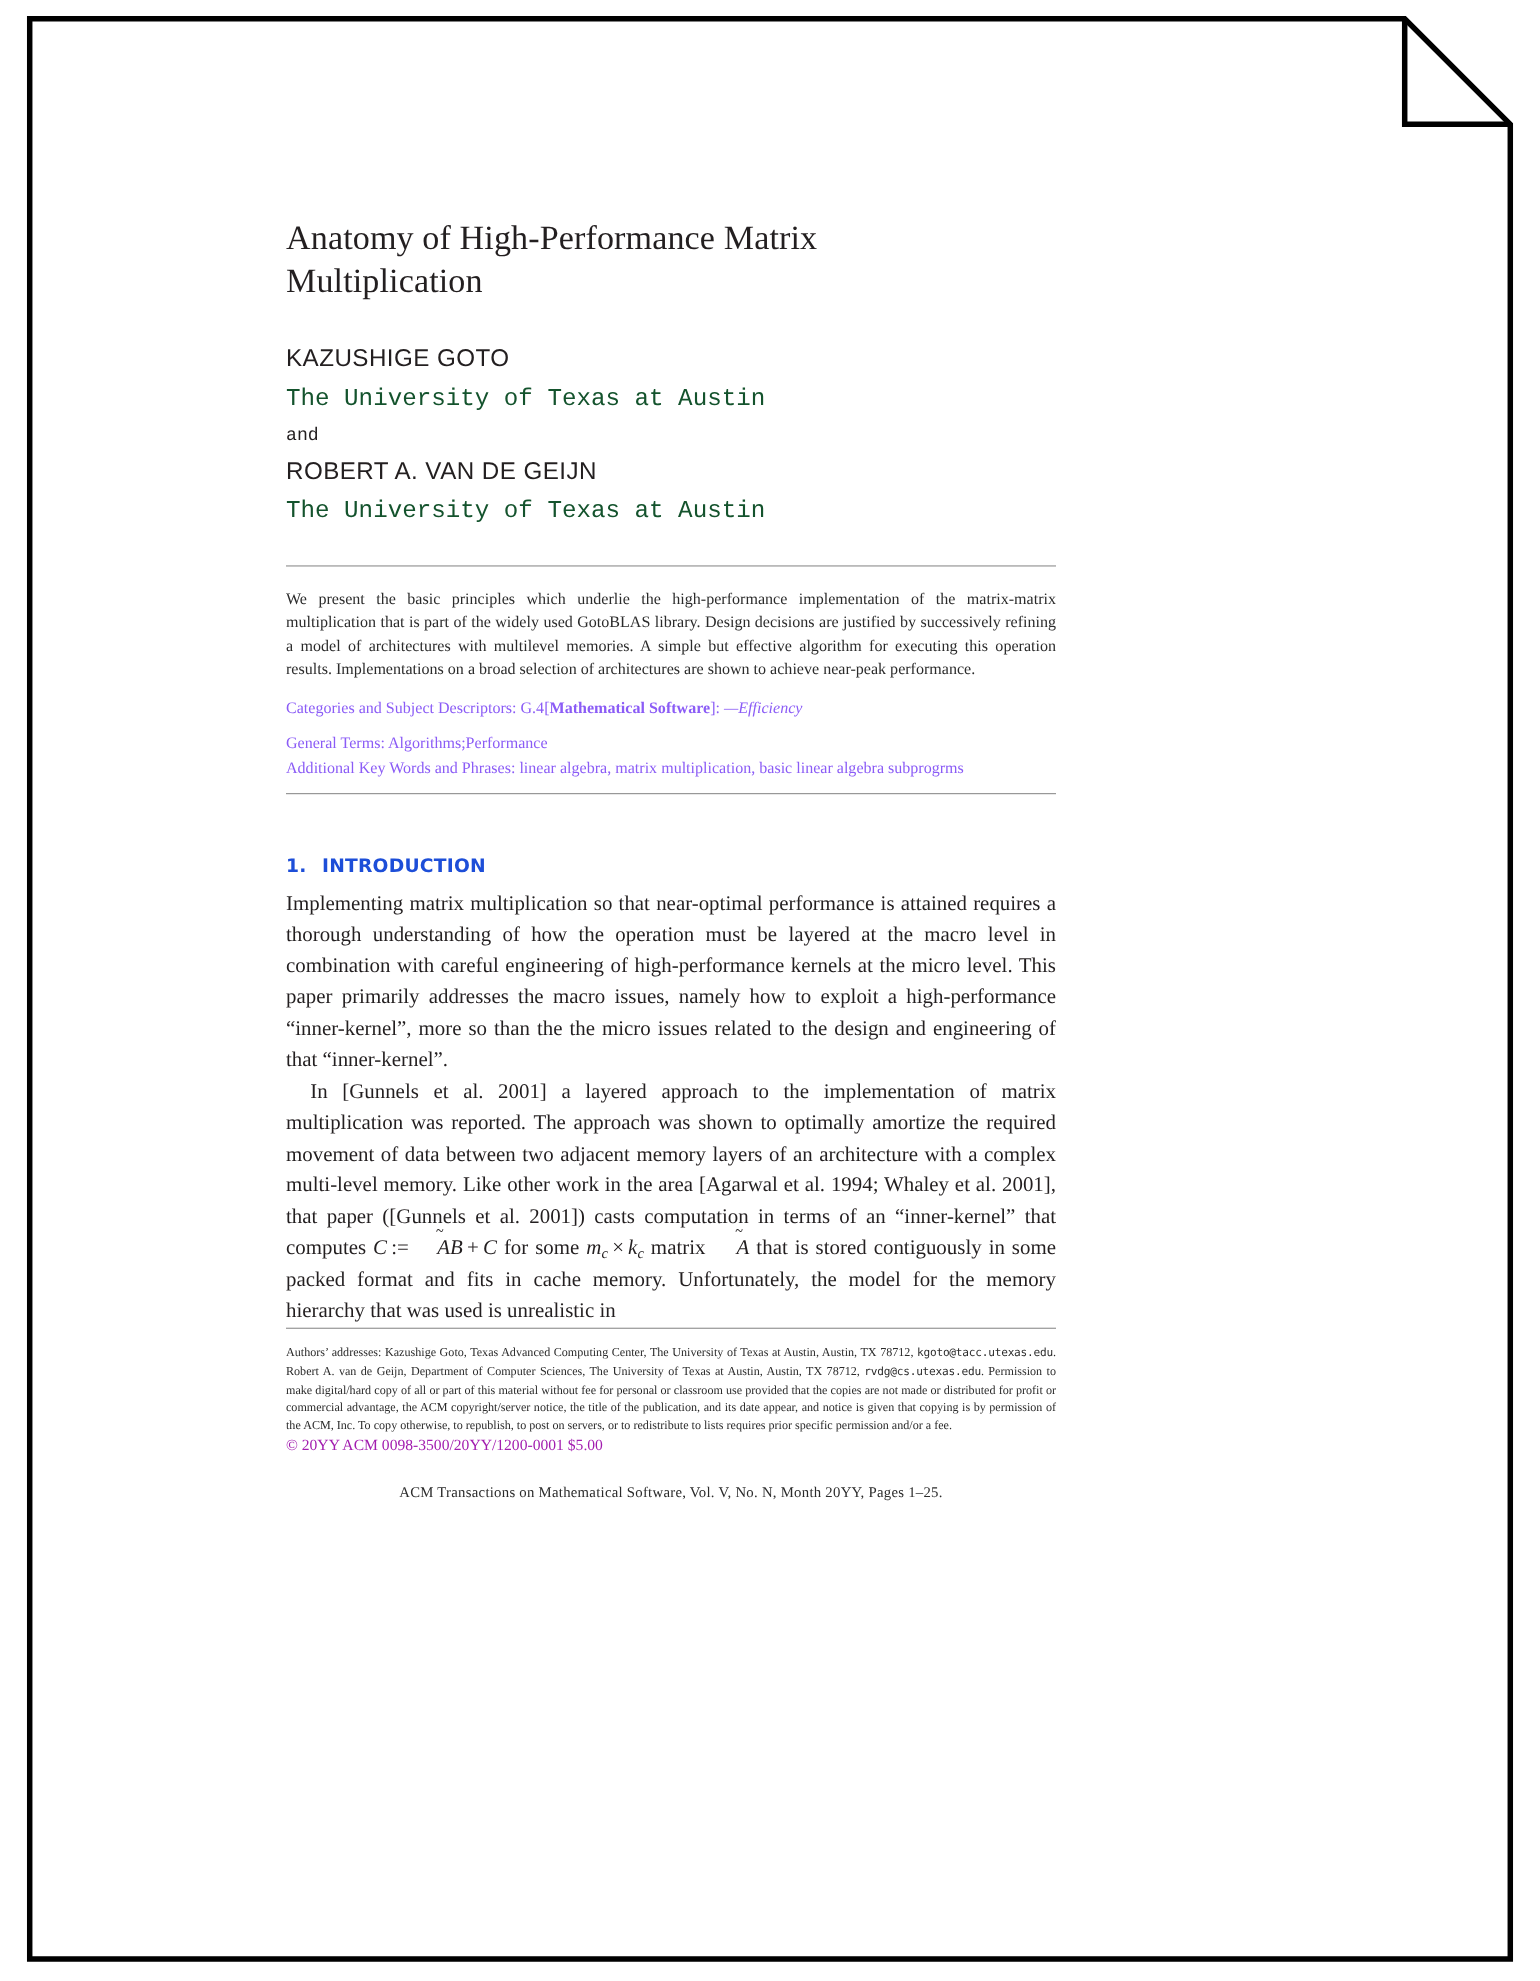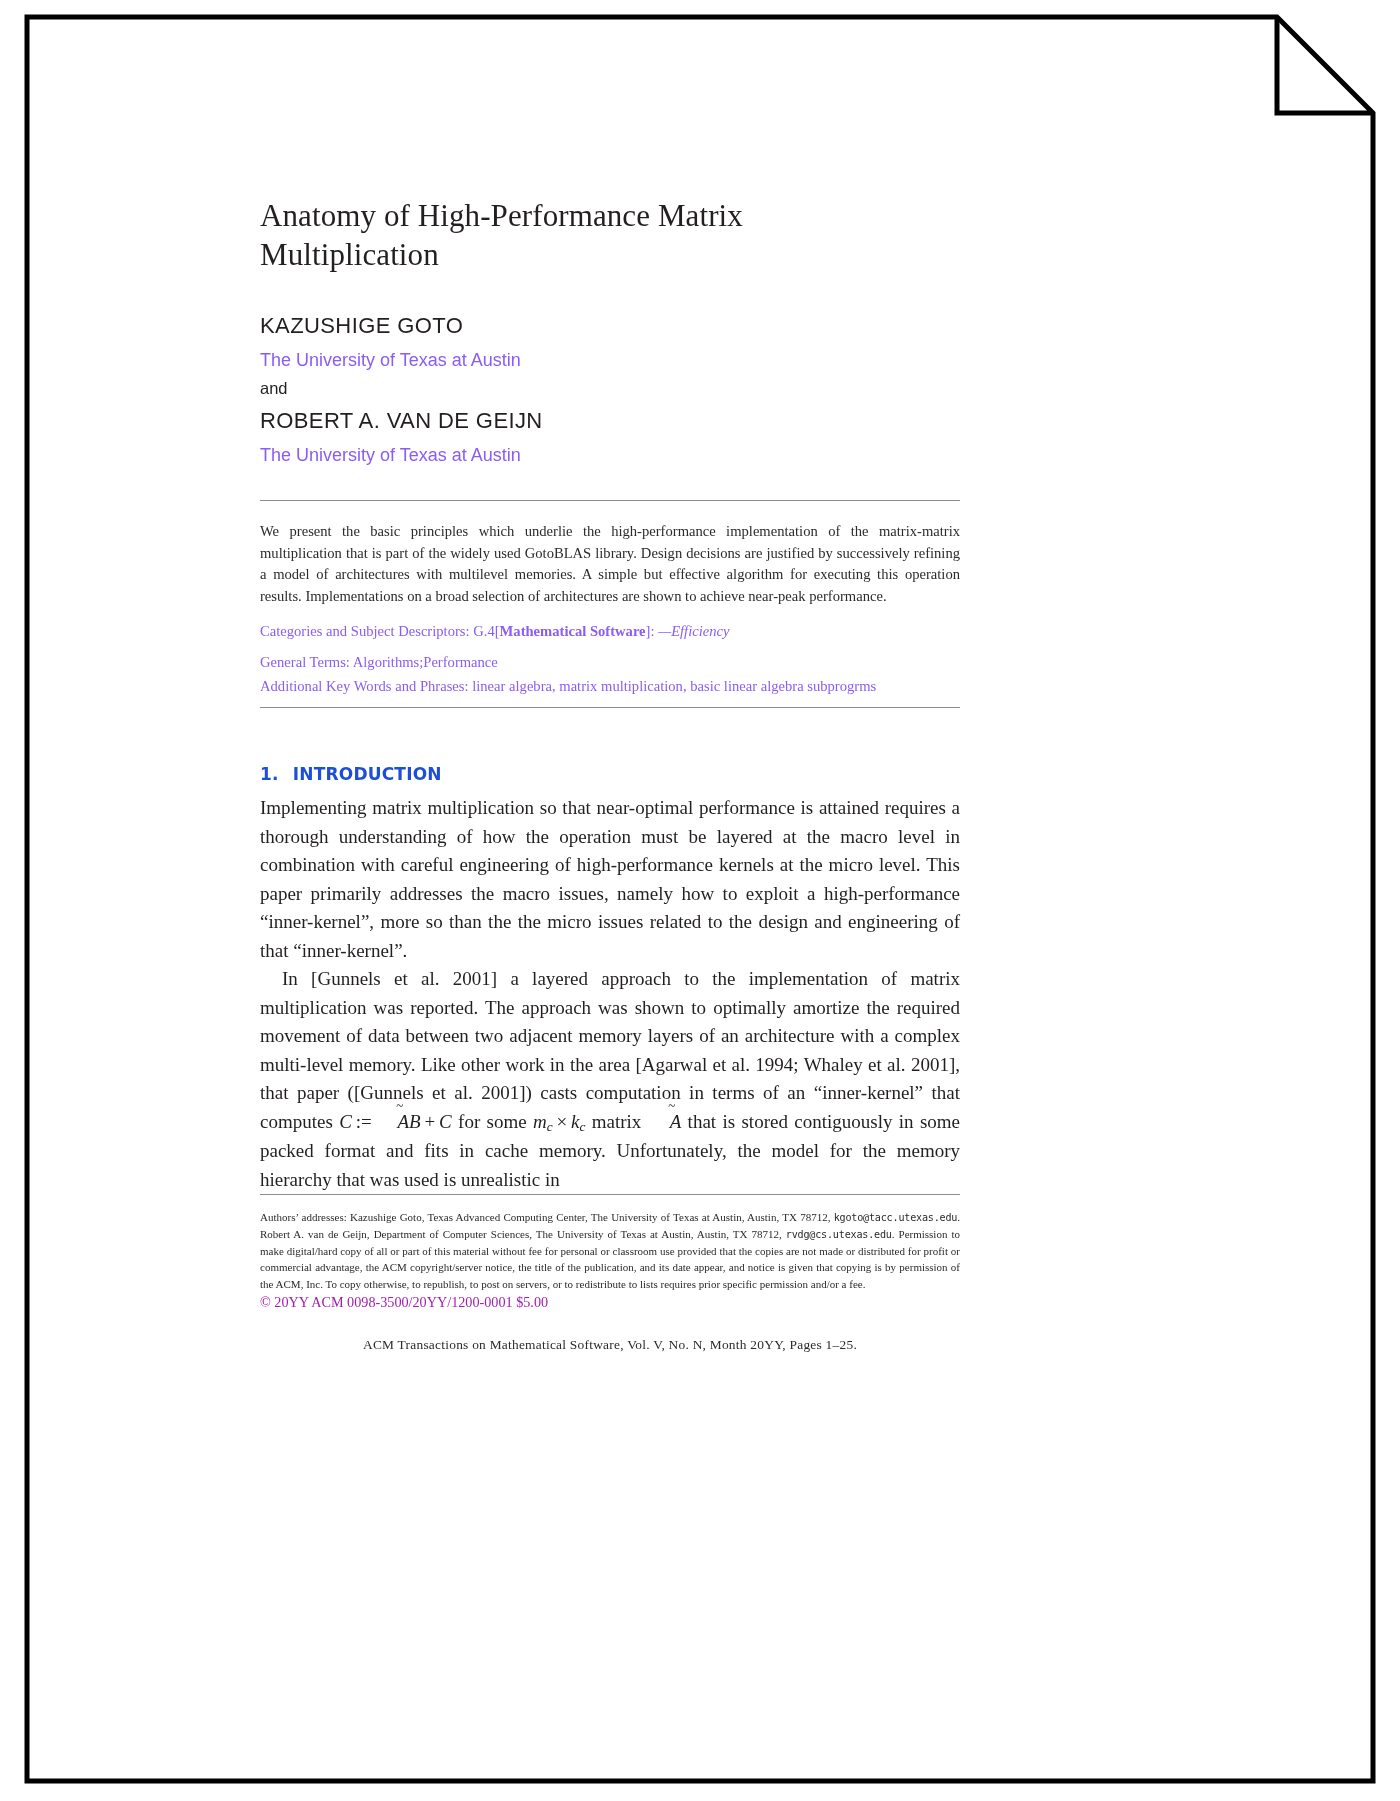--- a/index.html
+++ b/index.html
@@ -51,28 +51,28 @@
   .author-name {
     font-family: Liberation Sans, sans-serif;
     font-size: 22px;
     letter-spacing: 0.4px;
     color: #231f20;
     line-height: 1.68;
     font-weight: 400;
     font-stretch: condensed;
   }
   .author-affil {
-    font-family: Liberation Sans, sans-serif;
-    font-size: 18px;
-    color: #8b5cf6;
+    font-family: Liberation Mono, monospace;
+    font-size: 22px;
+    color: #14532d;
     line-height: 1.68;
     font-weight: 400;
   }
   .author-and {
-    font-family: Liberation Sans, sans-serif;
+    font-family: Liberation Mono, monospace;
     font-size: 16.5px;
     color: #231f20;
     line-height: 1.68;
   }
 
   hr.rule {
     border: none;
     border-top: 1.4px solid #8d8d8d;
     margin: 0;
     height: 0;

